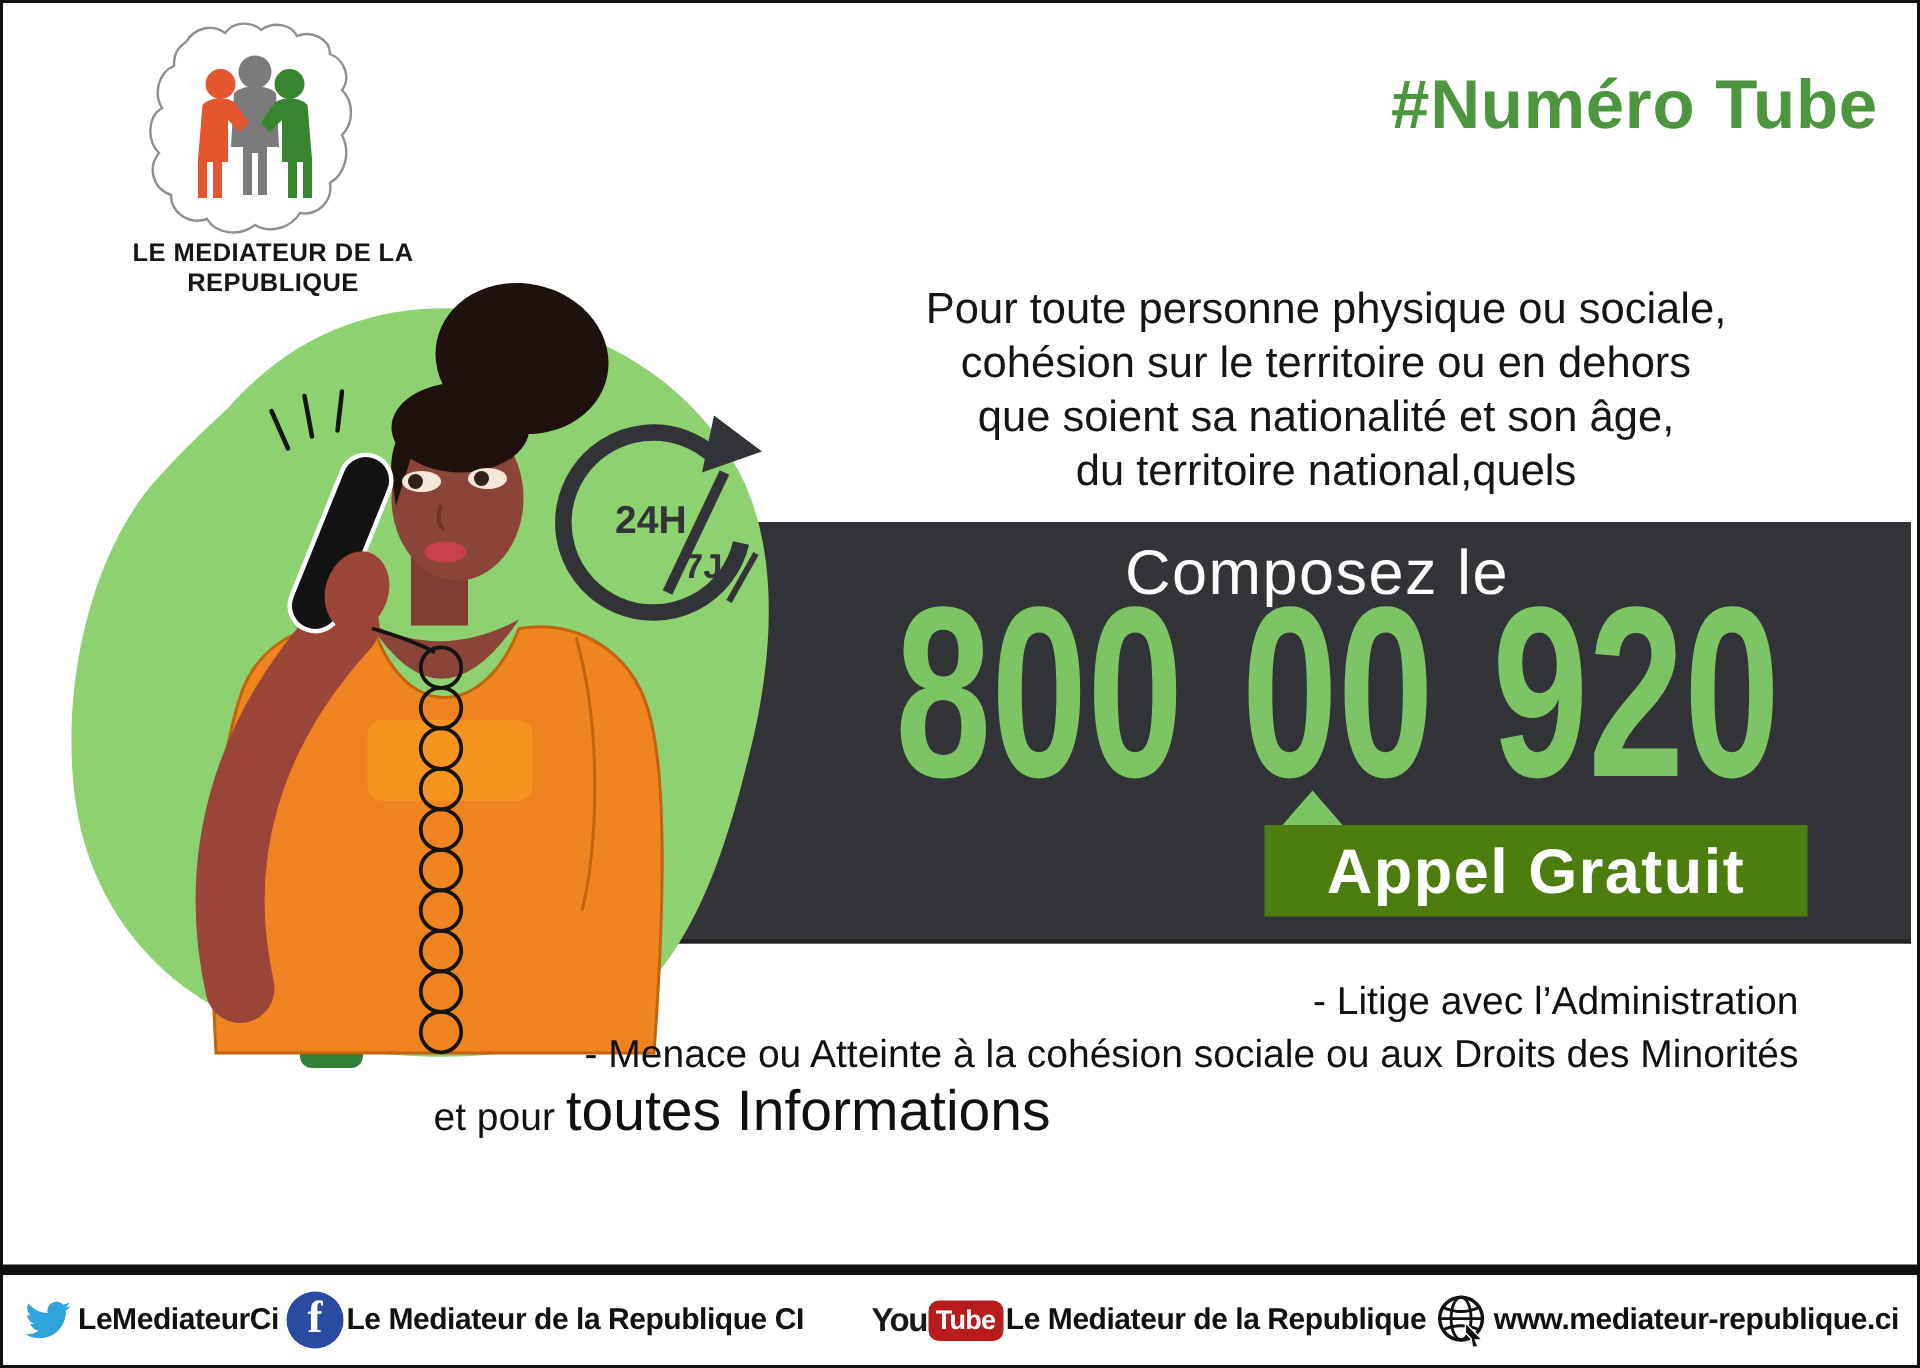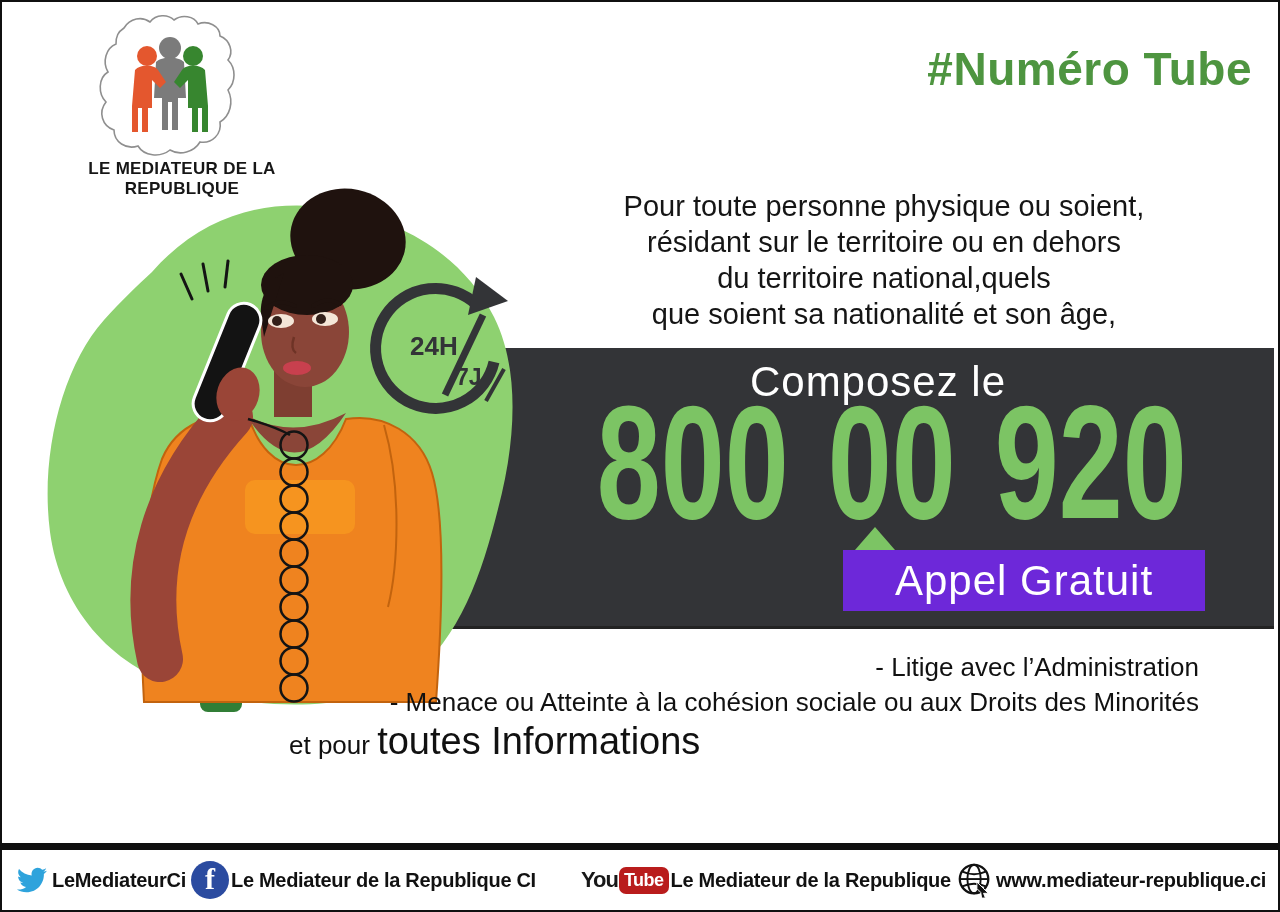--- a/index.html
+++ b/index.html
@@ -33,22 +33,22 @@
     position:absolute;left:0;top:10px;width:100%;text-align:center;
     font-size:42px;color:#ffffff;font-weight:500;letter-spacing:1px;
   }
   .phone-number{
     position:absolute;left:0;top:34px;width:100%;text-align:center;
     font-size:162px;font-weight:700;color:#7CC464;line-height:160px;
     transform:scaleX(0.71);word-spacing:10px;white-space:nowrap;
   }
   .free-call{
     position:absolute;left:361px;top:202px;width:362px;height:61px;
-    background:#6d28d9;text-align:center;line-height:61px;
-    font-size:42px;color:#ffffff;font-weight:400;letter-spacing:1px;
+    background:#4d7c0f;text-align:center;line-height:61px;
+    font-size:42px;color:#ffffff;font-weight:700;letter-spacing:1px;
   }
   .free-call-pointer{
     position:absolute;left:12px;top:-23px;width:0;height:0;
     border-left:20px solid transparent;border-right:20px solid transparent;
     border-bottom:23px solid #7CC464;
   }
   
   .illustration{position:absolute;left:30px;top:185px;z-index:2;}
   
   .cases{position:absolute;left:277px;top:648px;width:920px;z-index:3;}
@@ -98,24 +98,24 @@
 
       <circle cx="103" cy="44" r="10" fill="#37862F"></circle>
       <path d="M115,58 C110,52 96,52 92,58 L84,70 L90,76 L98,68 L98,96 L102,96 L102,120 L108,120 L108,96 L112,96 L112,120 L118,120 L118,94 Z" fill="#37862F"></path>
     </g>
   </svg>
   <div class="logo-caption">LE MEDIATEUR DE LA REPUBLIQUE</div>
 
   <div class="hashtag">#Numéro Tube</div>
 
   <div class="intro">
-    <div>Pour toute personne physique ou soient,</div>
-    <div>résidant sur le territoire ou en dehors</div>
+    <div>Pour toute personne physique ou sociale,</div>
+    <div>cohésion sur le territoire ou en dehors</div>
+    <div>que soient sa nationalité et son âge,</div>
     <div>du territoire national,quels</div>
-    <div>que soient sa nationalité et son âge,</div>
   </div>
 
   <div class="banner"></div>
 
   <svg class="illustration" width="500" height="525" viewBox="0 0 500 525">
 
     <path d="M120,85 C170,28 235,10 305,22 C372,34 432,70 462,130
              C490,186 482,262 466,322 C450,386 428,452 378,490
              C318,528 218,522 148,500 C78,478 28,420 18,345
              C8,268 30,180 72,133 C90,113 105,99 120,85 Z" fill="#8ED170"></path>

